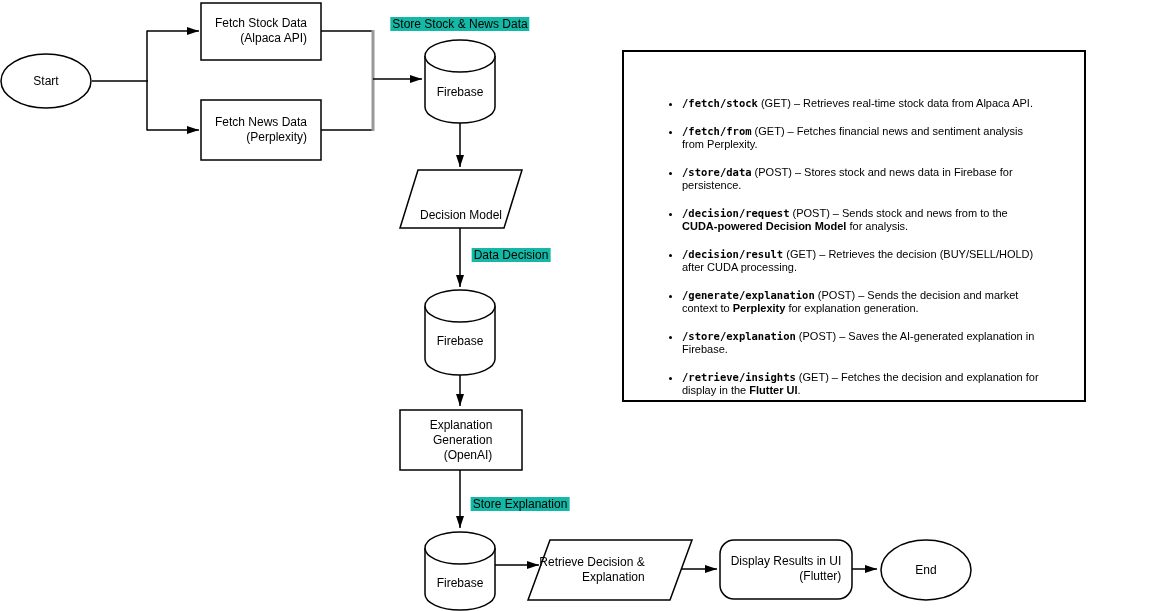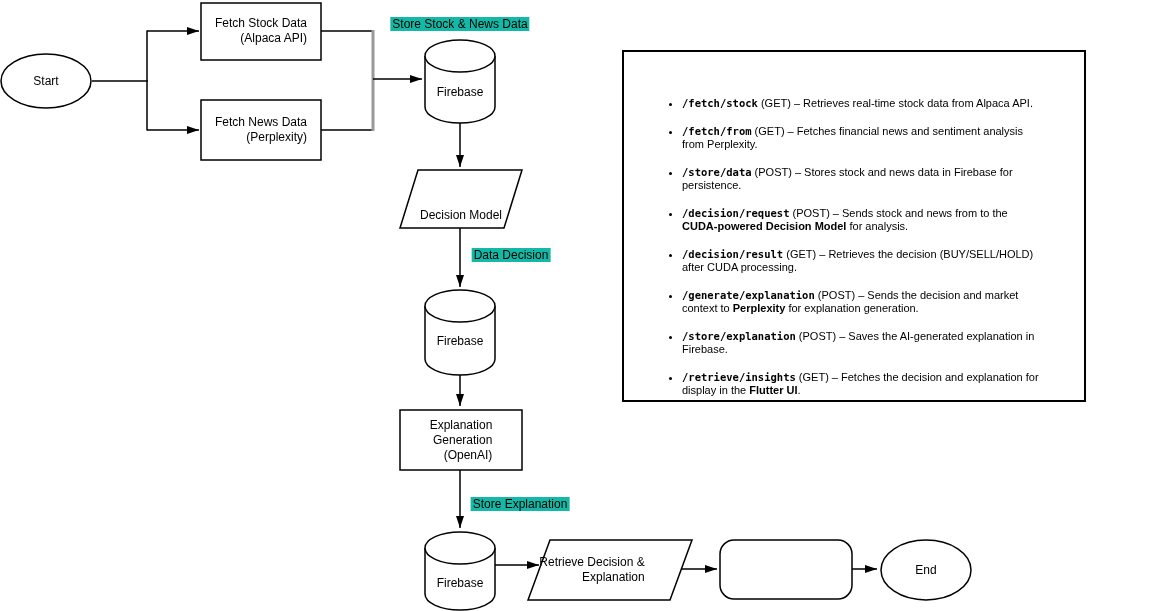--- a/index.html
+++ b/index.html
@@ -105,20 +105,24 @@
     <span>(OpenAI)</span>
   </div>
 
   <div class="nlabel" style="left:460px;top:583px;">Firebase</div>
 
   <div class="nlabel" style="left:592px;top:570px;">
     <span>Retrieve Decision &amp;</span>
     <span>Explanation</span>
   </div>
 
+  <div class="nlabel" style="left:786px;top:569px;">
+    <span>Display Results in UI</span>
+    <span>(Flutter)</span>
+  </div>
 
   <div class="nlabel" style="left:926px;top:570px;">End</div>
 
   <div class="elabel" style="left:460px;top:24px;">Store Stock &amp; News Data</div>
   <div class="elabel" style="left:511px;top:255px;">Data Decision</div>
   <div class="elabel" style="left:520px;top:504px;">Store Explanation</div>
 
   <div class="api-panel">
     <ul class="api-list">
         <li class="api-item"><span class="seg-code">/fetch/stock</span><span class="seg-plain"> (GET) – Retrieves real-time stock data from Alpaca API.</span></li>

